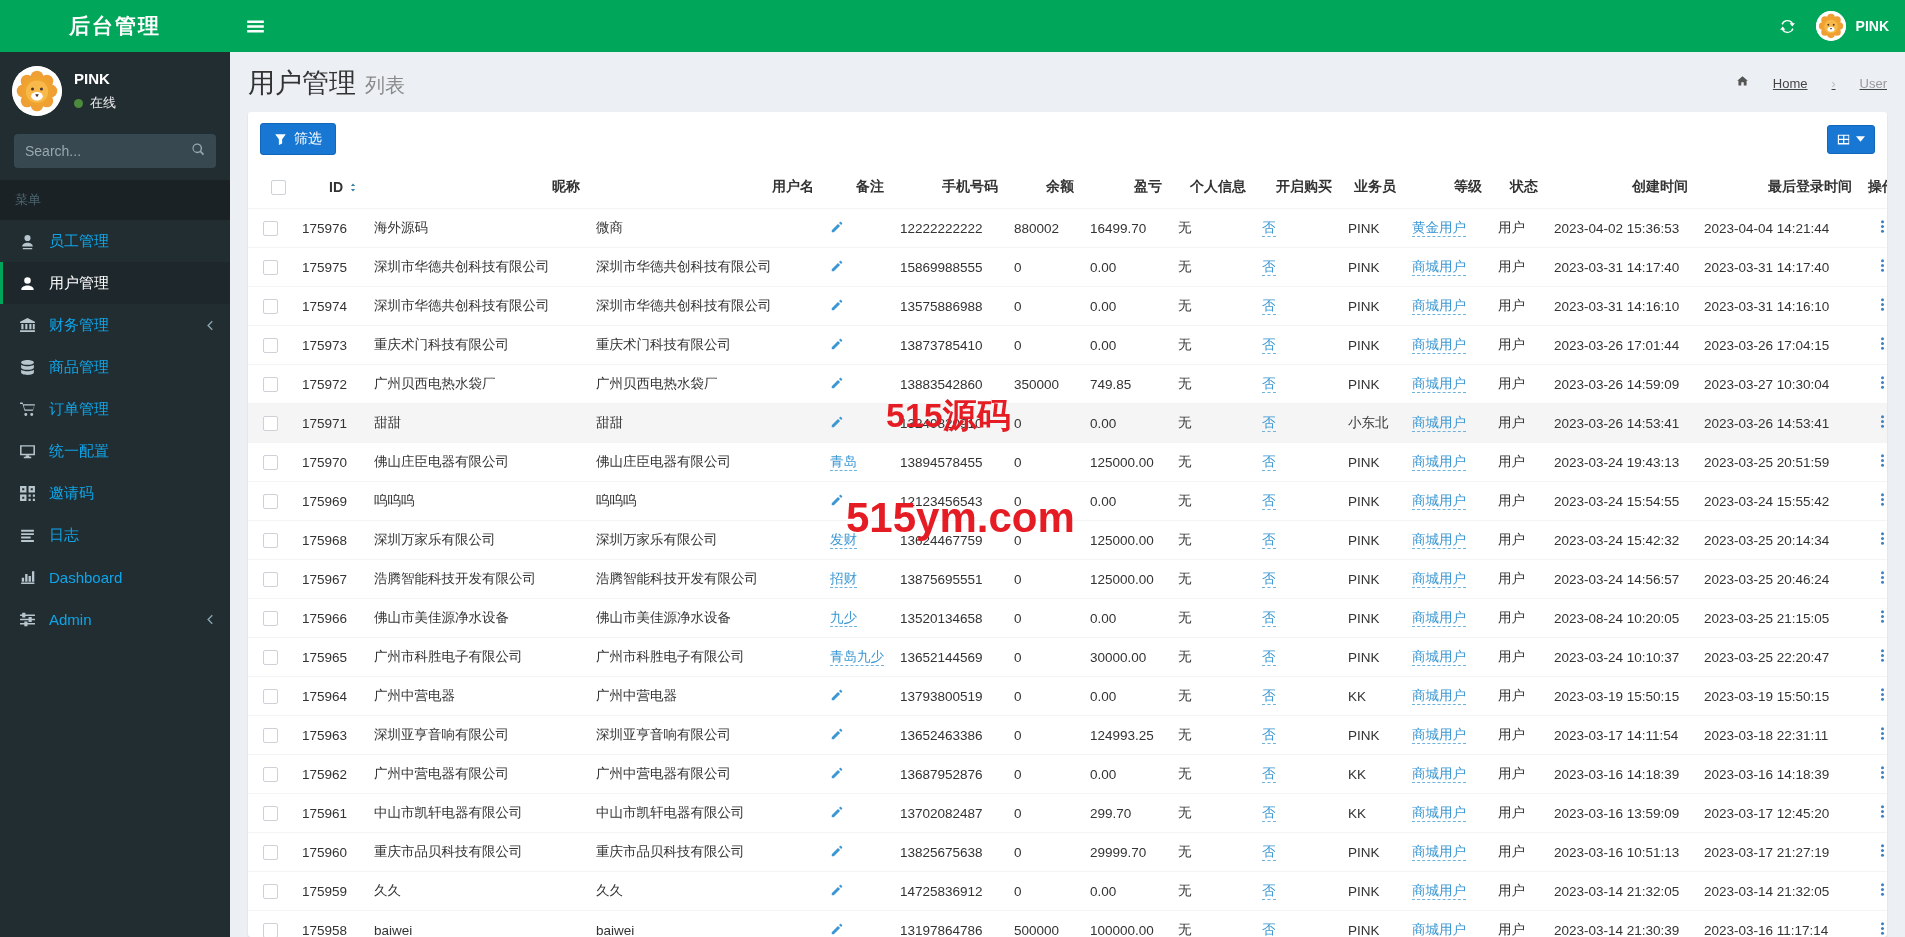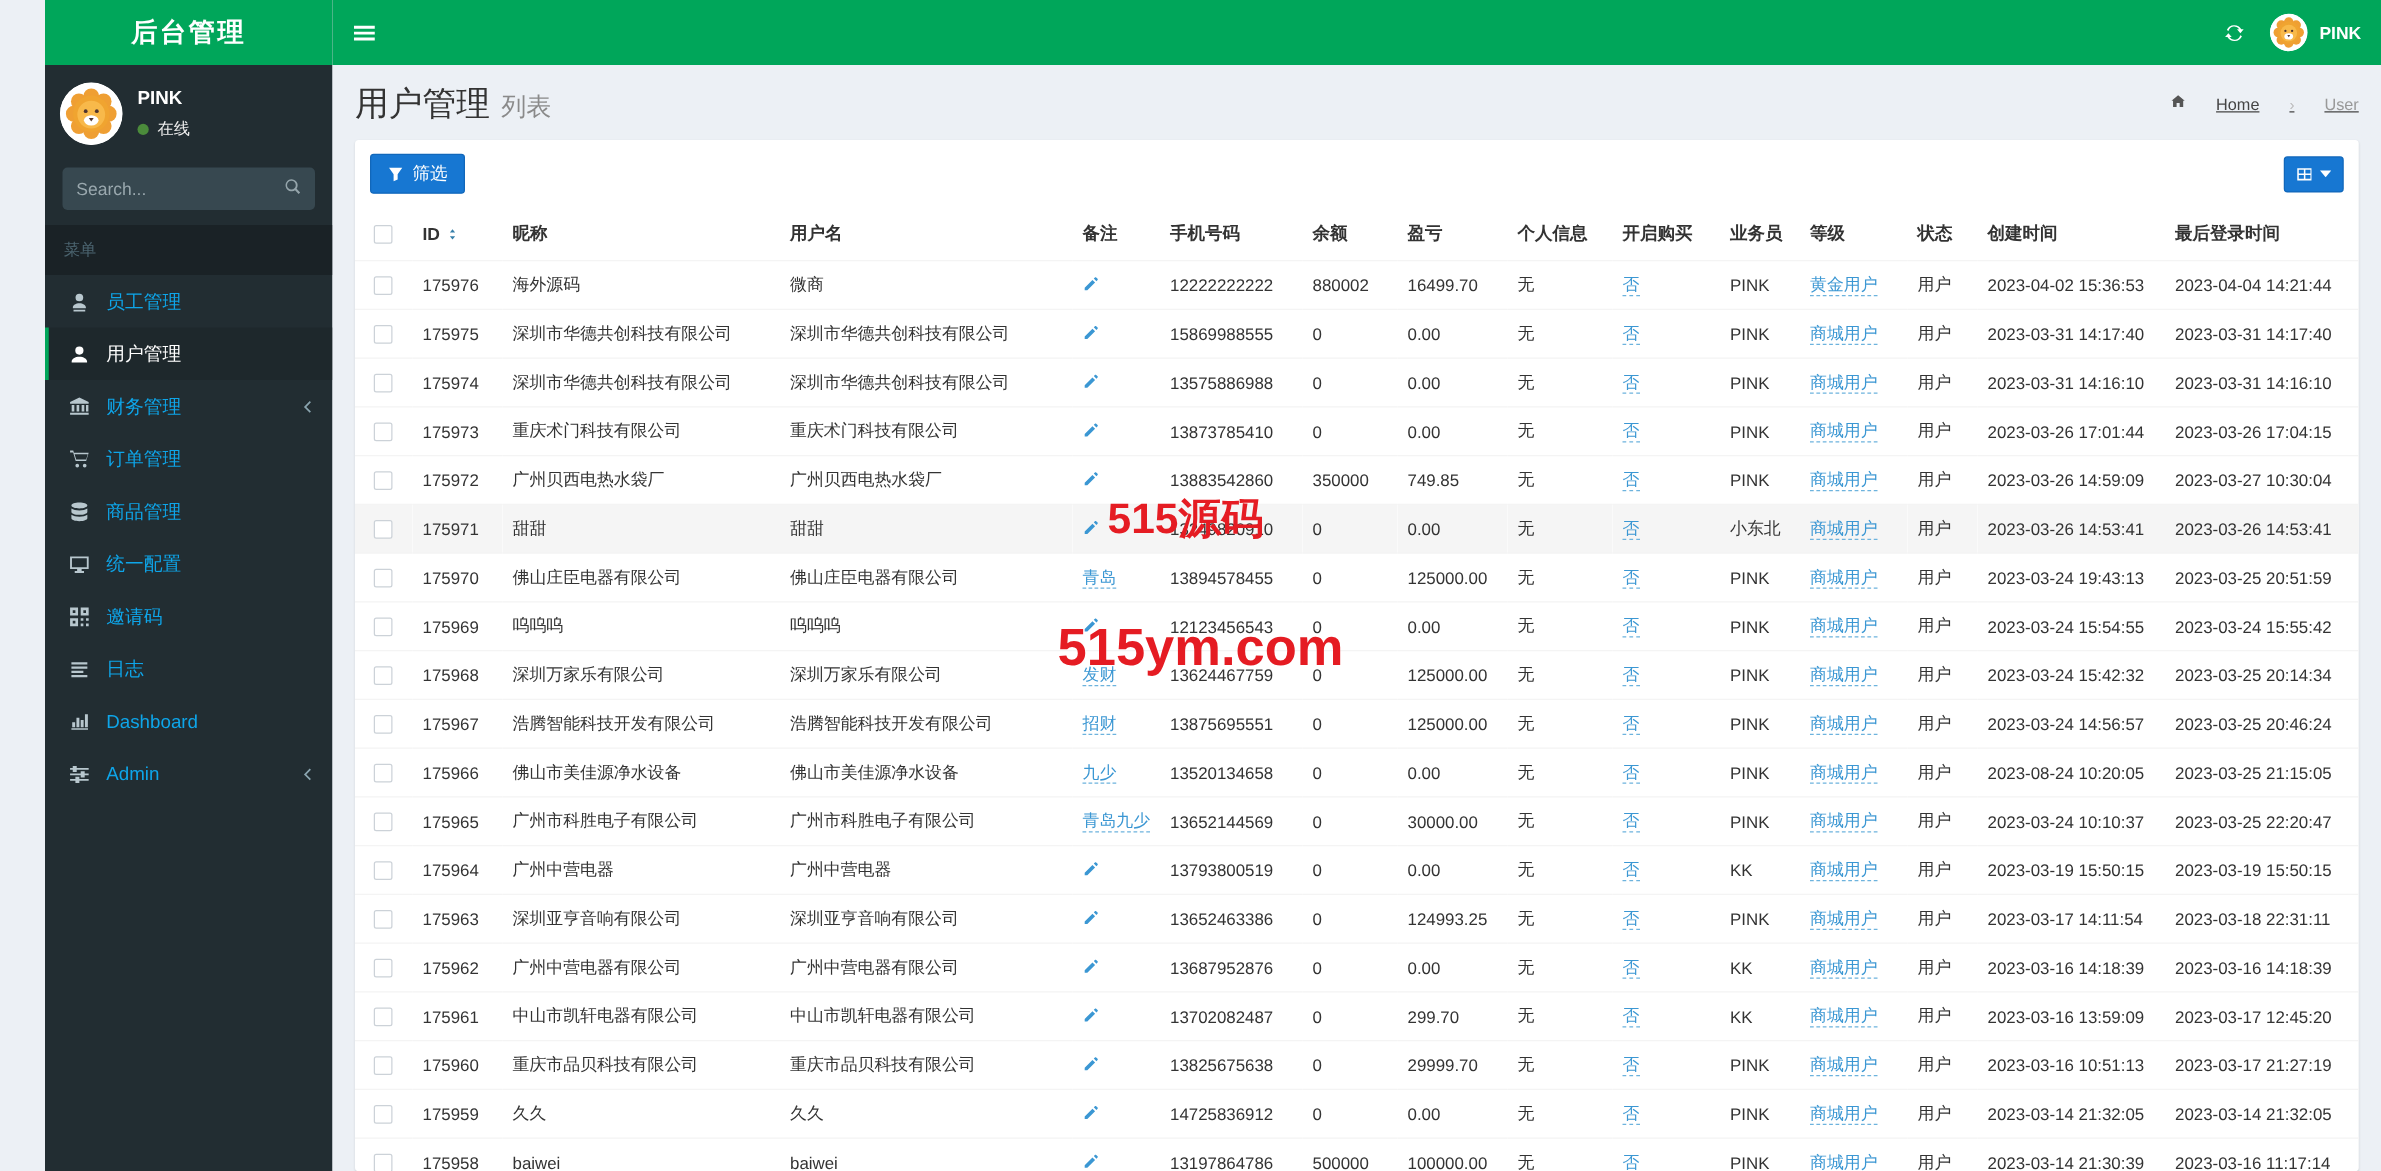--- a/index.html
+++ b/index.html
@@ -1,18 +1,18 @@
 <!DOCTYPE html>
 <html><head>
 <meta charset="utf-8">
 <style>
   * { margin:0; padding:0; box-sizing:border-box; }
   html,body { width:1905px; height:937px; overflow:hidden; }
   body { font-family:"Liberation Sans","DejaVu Sans",sans-serif; background:#ecf0f5; position:relative; }
-  .app { display:flex; height:937px;padding-left:36px; }
+  .app { display:flex; height:937px; }
 
   
   .sidebar { width:230px; min-width:230px; background:#222d32; display:flex; flex-direction:column; }
   .brand { height:52px; background:#00a65a; color:#fff; font-size:21px; font-weight:bold; display:flex; align-items:center; justify-content:center; letter-spacing:2px; }
   .user-panel { display:flex; gap:12px; padding:14px 12px 12px; align-items:center; }
   .avatar { width:50px; height:50px; border-radius:50%; background:#fff; overflow:hidden; flex-shrink:0; }
   .avatar svg { width:100%; height:100%; display:block; }
   .u-name { color:#fff; font-weight:bold; font-size:15px; margin-bottom:7px; }
   .u-status { color:#eee; font-size:13px; display:flex; align-items:center; gap:7px;justify-content:center; }
   .dot { width:9px; height:9px; border-radius:50%; background:#4b8b3b; }
@@ -51,21 +51,21 @@
   .crumb-last { color:#999; }
 
   .card { margin:0 18px; background:#fff; border-radius:3px; box-shadow:0 1px 2px rgba(0,0,0,.12); flex:1; overflow:hidden; }
   .card-toolbar { display:flex; justify-content:space-between; align-items:center; padding:11px 12px; }
   .btn-blue { display:inline-flex; align-items:center; gap:7px; background:#1777d2; border:1px solid #1167ba; border-radius:3px; color:#fff; font-size:14px; padding:6px 13px; cursor:pointer; }
   .btn-blue svg { fill:#fff; width:13px; height:13px; }
   .btn-grid { padding:7px 9px; gap:6px; }
   .btn-grid .caret svg { width:9px; height:6px; }
 
   table { width:100%; border-collapse:collapse; table-layout:fixed; }
-  thead th { font-size:14px; color:#333; text-align:left; padding:12px 8px; border-bottom:1px solid #f4f4f4; font-weight:bold; white-space:nowrap; }
+  thead th { font-size:14px; color:#333; text-align:right; padding:12px 8px; border-bottom:1px solid #f4f4f4; font-weight:bold; white-space:nowrap; }
   tbody td { font-size:13.5px; color:#333; padding:10px 8px; border-top:1px solid #f4f4f4; white-space:nowrap; overflow:hidden; }
   tbody tr.hl { background:#f5f5f5; }
   th:first-child, td:first-child { padding-left:15px; }
   .c-ops, th.h-ops { text-align:right; padding-right:18px; }
   .cb { display:inline-block; width:15px; height:15px; border:1px solid #ccd2d8; border-radius:2px; background:#fff; vertical-align:middle; cursor:pointer; }
   .elink { color:#3b97d3; border-bottom:1px dashed #6db3dd; cursor:pointer; text-decoration:none; padding-bottom:1px; }
   .pencil { cursor:pointer; display:inline-flex; }
   .pencil svg { fill:#3b97d3; width:14px; height:14px; }
   .dots { cursor:pointer; display:inline-flex; }
   .dots svg { fill:#3b80c0; width:15px; height:15px; }
@@ -149,32 +149,32 @@
           <span>财务管理</span>
           <span class="chev">
             <svg viewBox="0 0 16 16">
               <path d="M10.8 2.3L5.1 8l5.7 5.7 1.2-1.2L7.5 8l4.5-4.5z"></path>
             </svg>
           </span>
         </a>
         <a class="menu-item">
           <span class="ic ">
             <svg viewBox="0 0 16 16">
+              <path d="M8 1C4.7 1 2 2 2 3.2s2.7 2.2 6 2.2 6-1 6-2.2S11.3 1 8 1zM2 5.5V8c0 1.2 2.7 2.2 6 2.2S14 9.2 14 8V5.5c-1.3.9-3.6 1.4-6 1.4S3.3 6.4 2 5.5zm0 4.7v2.6C2 14 4.7 15 8 15s6-1 6-2.2v-2.6c-1.3.9-3.6 1.4-6 1.4s-4.7-.5-6-1.4z"></path>
+            </svg>
+          </span>
+          <span>商品管理</span>
+        </a>
+        <a class="menu-item">
+          <span class="ic ">
+            <svg viewBox="0 0 16 16">
               <path fill-rule="evenodd" d="M1 1.4h2.4l.5 1.6H15l-1.9 6.2H5.2L3.8 4.5l-.5-1.6H1zM5.6 8h7.5l1.2-3.8H4.4zM5 12.7a1.4 1.4 0 102.8 0 1.4 1.4 0 00-2.8 0zm5.6 0a1.4 1.4 0 102.8 0 1.4 1.4 0 00-2.8 0z"></path>
             </svg>
           </span>
           <span>订单管理</span>
-        </a>
-        <a class="menu-item">
-          <span class="ic ">
-            <svg viewBox="0 0 16 16">
-              <path d="M8 1C4.7 1 2 2 2 3.2s2.7 2.2 6 2.2 6-1 6-2.2S11.3 1 8 1zM2 5.5V8c0 1.2 2.7 2.2 6 2.2S14 9.2 14 8V5.5c-1.3.9-3.6 1.4-6 1.4S3.3 6.4 2 5.5zm0 4.7v2.6C2 14 4.7 15 8 15s6-1 6-2.2v-2.6c-1.3.9-3.6 1.4-6 1.4s-4.7-.5-6-1.4z"></path>
-            </svg>
-          </span>
-          <span>商品管理</span>
         </a>
         <a class="menu-item">
           <span class="ic ">
             <svg viewBox="0 0 16 16">
               <path fill-rule="evenodd" d="M1 2h14v9.5H1zm1.4 1.4h11.2v6.7H2.4z"></path>
               <path d="M6.3 11.5h3.4V13h1.8v1.4H4.5V13h1.8z"></path>
             </svg>
           </span>
           <span>统一配置</span>
         </a>

